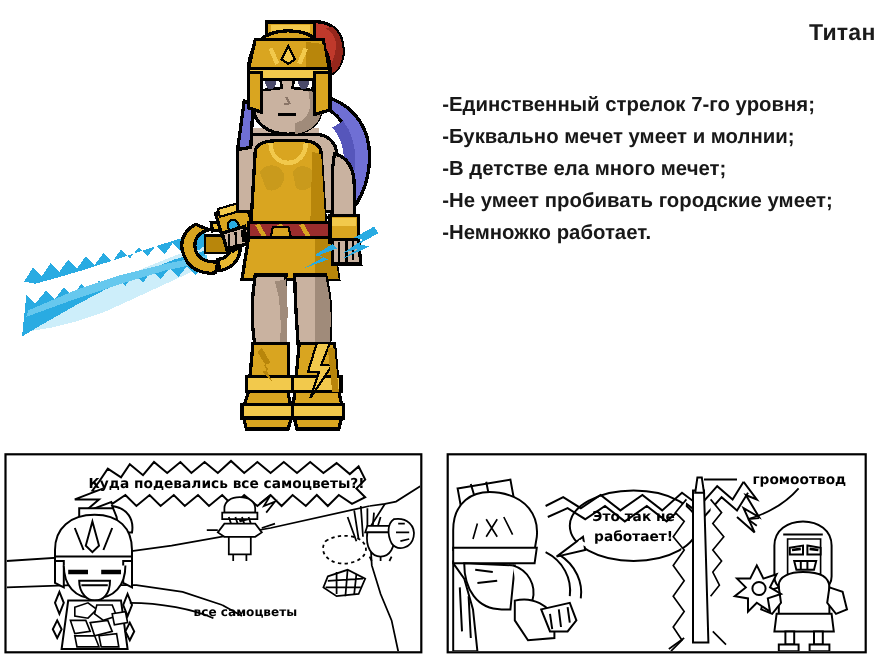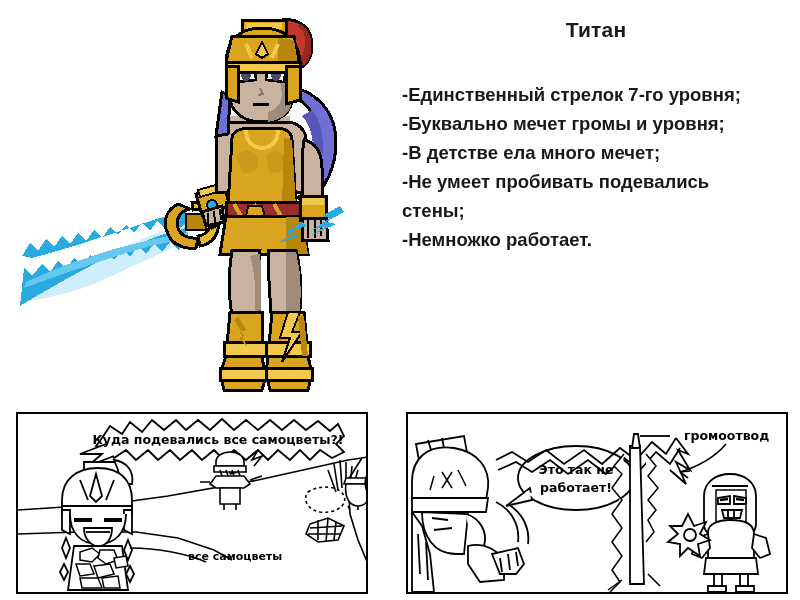--- a/index.html
+++ b/index.html
@@ -10,21 +10,21 @@
     overflow:hidden;
     position:relative;
   }
   #page{position:relative;width:800px;height:600px;}
 
   
   #info-block{
     position:absolute;left:396px;top:8px;width:400px;height:390px;
   }
   #char-title{
-    text-align:center;
+    text-align:right;
     font-size:21px;font-weight:bold;color:#1b1b1b;
     letter-spacing:.2px;
     margin-top:10px;
   }
   #trait-list{
     margin:0;padding:0;list-style:none;
     margin-top:38px;margin-left:6px;
     width:370px;
   }
   #trait-list li{
@@ -38,21 +38,21 @@
   #sprite{position:absolute;left:0;top:0;}
 
   
   .panel{
     position:absolute;
     border:2px solid #000;
     background:#fff;
     box-sizing:border-box;
     overflow:hidden;
   }
-  #panel-left{left:16px;top:412px;width:352px;height:182px;}
+  #panel-left{left:4px;top:412px;width:380px;height:182px;}
   #panel-right{left:406px;top:412px;width:382px;height:182px;}
   .panel svg{display:block;}
 
   .cap{
     font-family:"DejaVu Sans","Liberation Sans",sans-serif;
     font-weight:bold;fill:#000;
   }
 </style>
 </head>
 <body>
@@ -219,23 +219,23 @@
         <path d="M288,310 L294,310 L298,350 L292,350 Z" fill="#b8860b"></path>
       </g>
 
     </svg>
   </div>
 
   <div id="info-block">
     <div id="char-title">Титан</div>
     <ul id="trait-list">
       <li>-Единственный стрелок 7-го уровня;</li>
-      <li>-Буквально мечет громы и уровня;</li>
+      <li>-Буквально мечет умеет и молнии;</li>
       <li>-В детстве ела много мечет;</li>
-      <li>-Не умеет пробивать подевались стены;</li>
+      <li>-Не умеет пробивать городские умеет;</li>
       <li>-Немножко работает.</li>
     </ul>
   </div>
 
   <div class="panel" id="panel-left">
     <svg width="376" height="178" viewBox="0 0 376 178">
 
       <g fill="none" stroke="#000" stroke-width="1.6">
         <path d="M376,28 L354,42 L344,44 L330,46"></path>
         <path d="M344,44 L330,66 L332,100 L340,126 L350,150 L356,178"></path>

